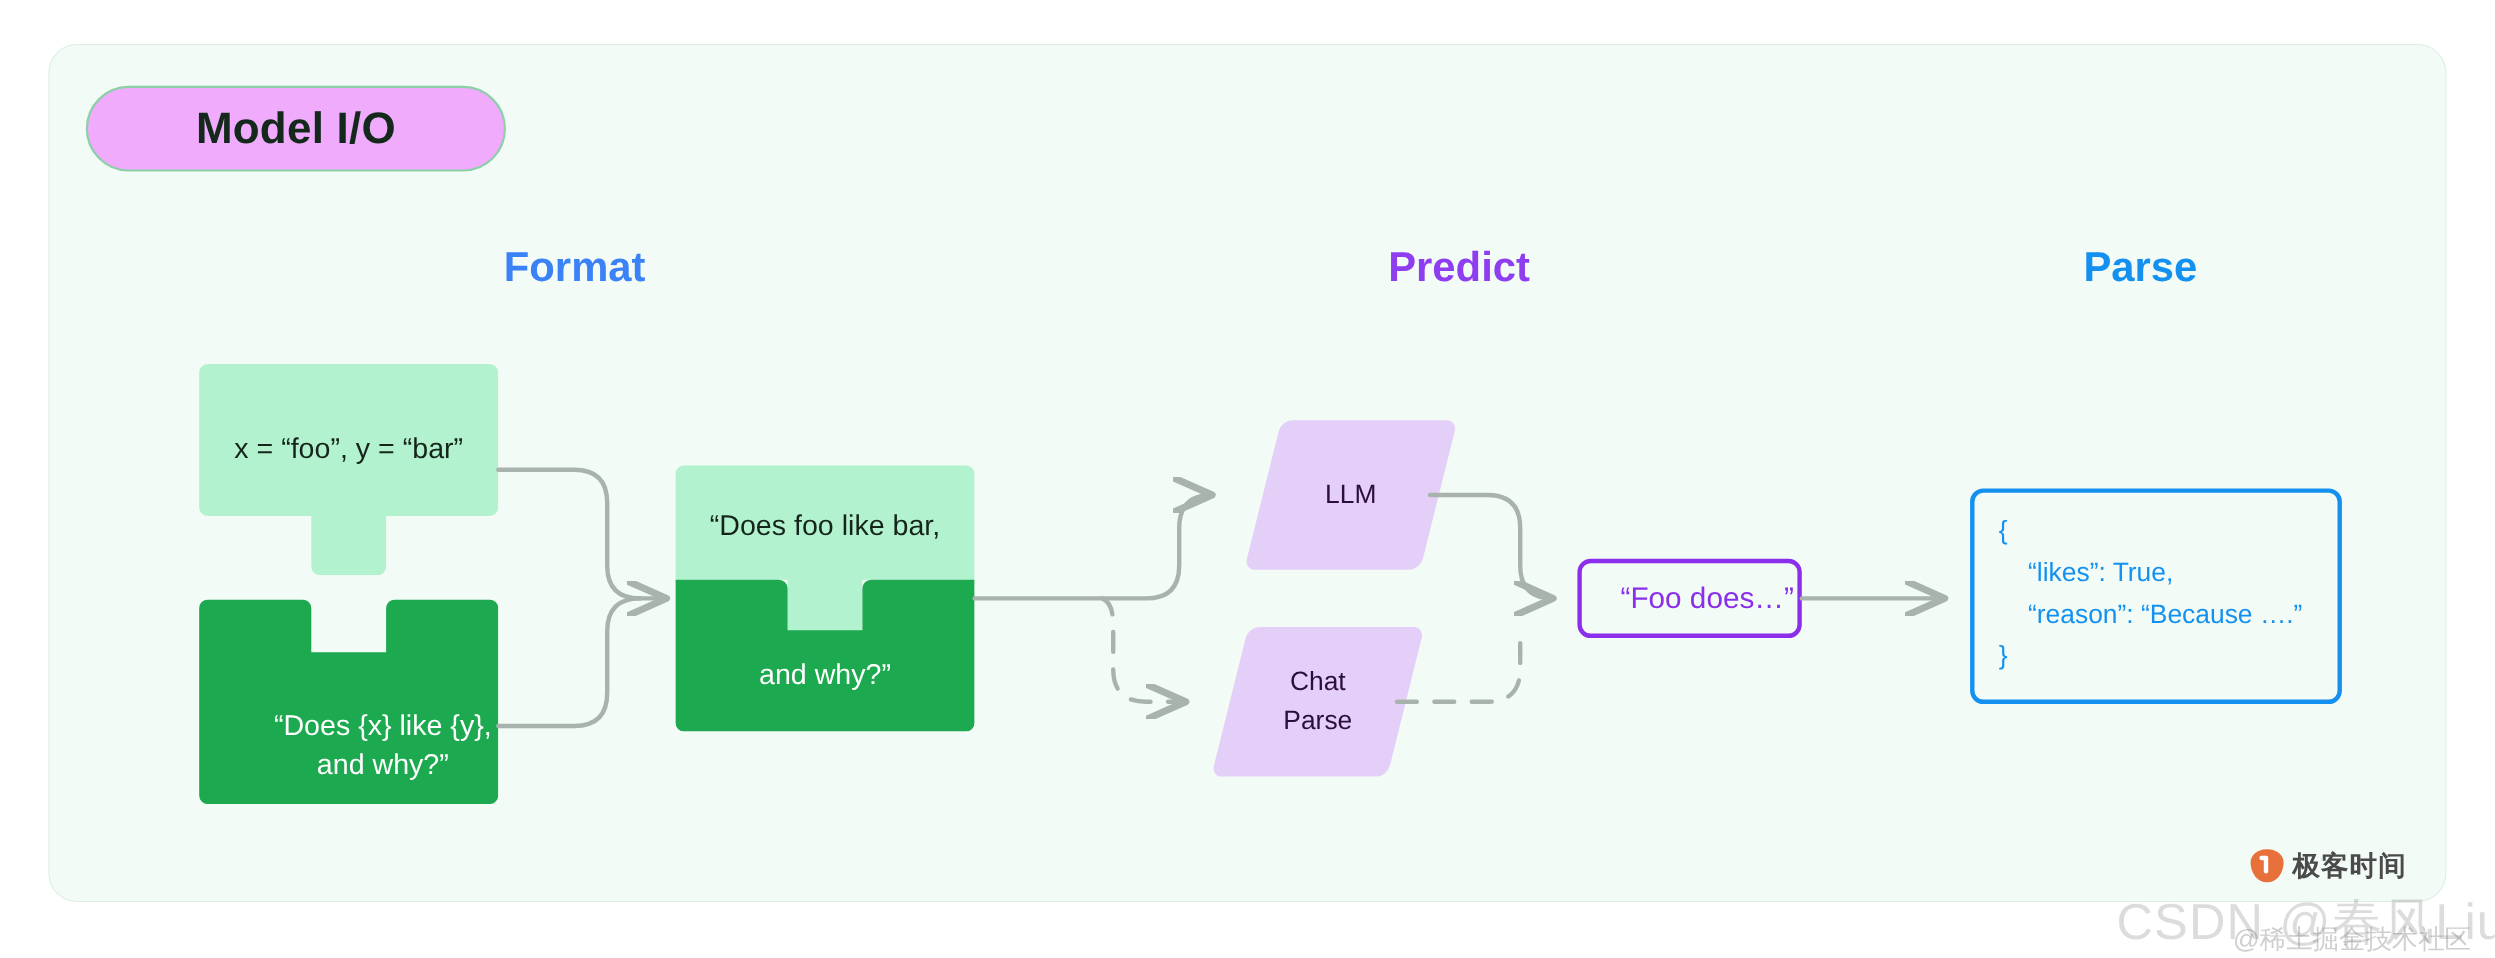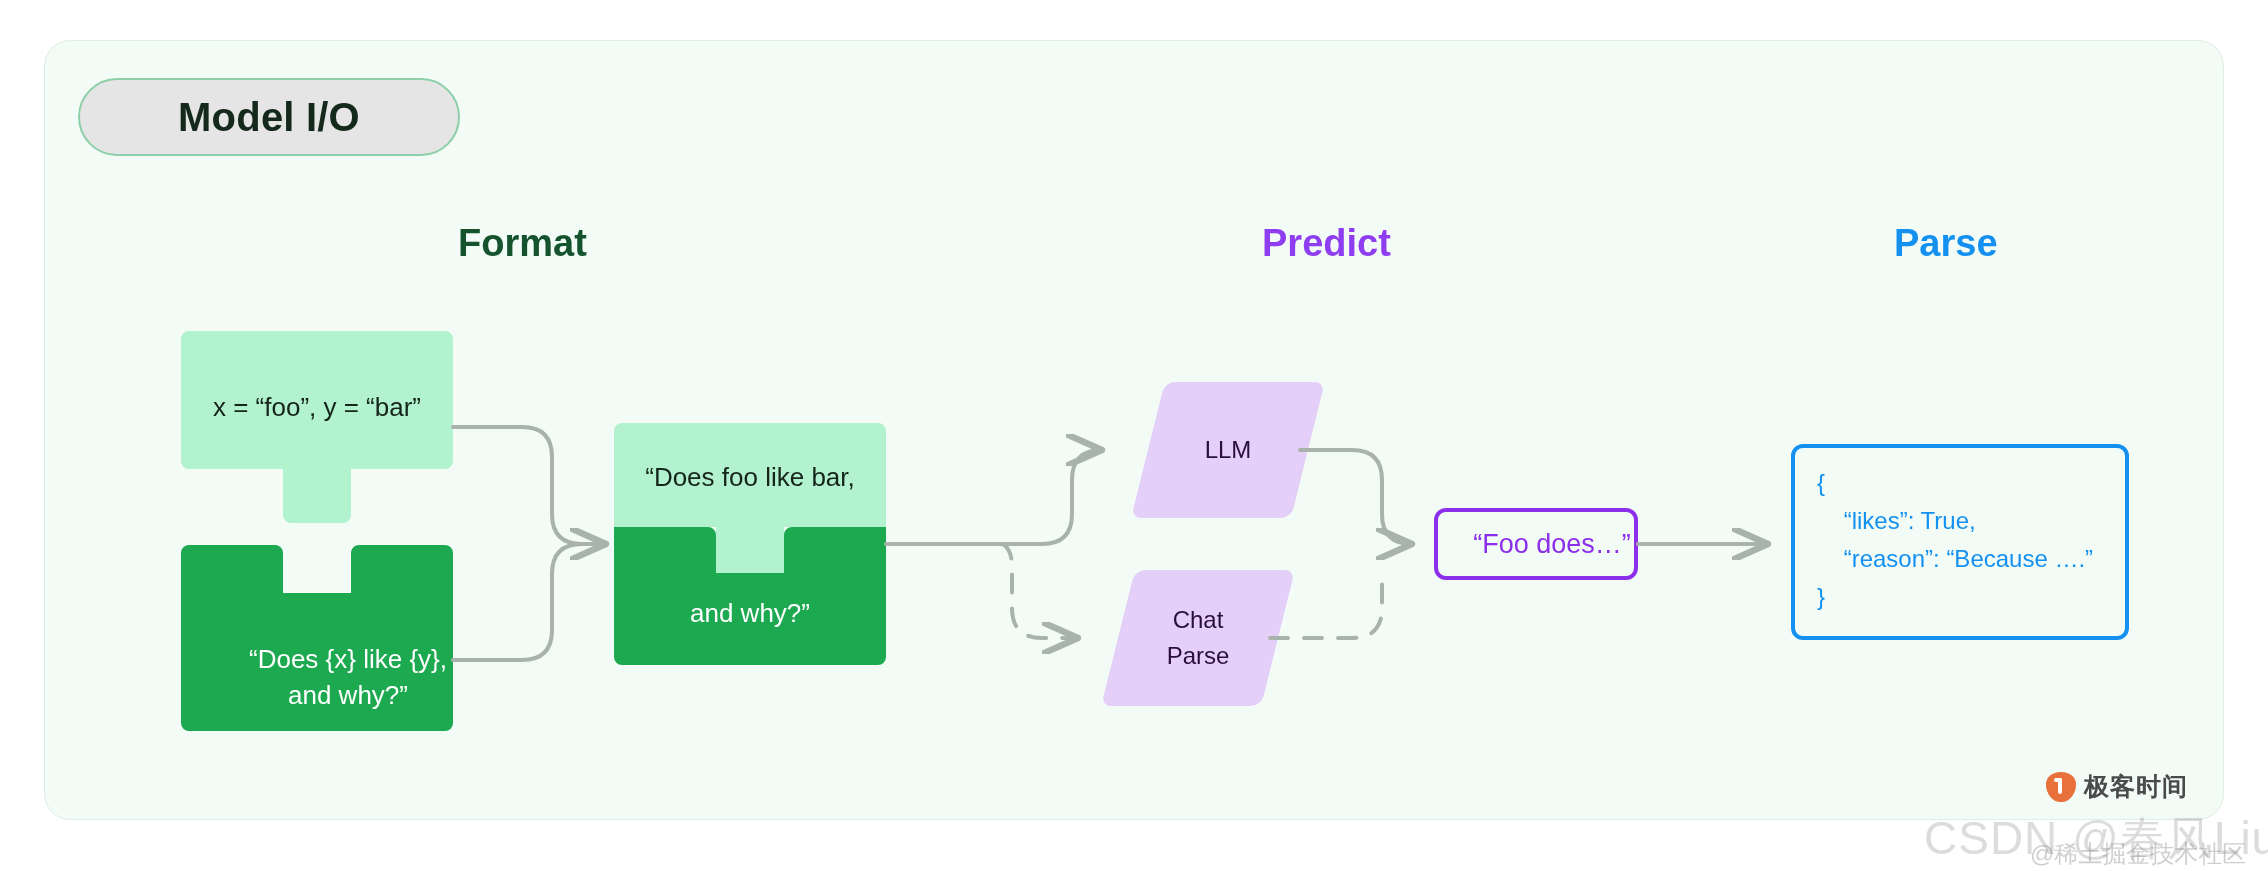--- a/index.html
+++ b/index.html
@@ -31,21 +31,21 @@
     box-sizing: border-box;
   }
 
   
   #badge {
     position: absolute;
     left: 78px;
     top: 78px;
     width: 382px;
     height: 78px;
-    background: #e5e5e5;
+    background: #f0abfc;
     border: 2px solid #8CCFA8;
     border-radius: 39px;
     display: flex;
     align-items: center;
     justify-content: center;
     box-sizing: border-box;
   }
   #badge .txt {
     font-size: 40px;
     font-weight: bold;
@@ -53,21 +53,21 @@
     letter-spacing: 0.2px;
   }
 
   
   .heading {
     position: absolute;
     font-size: 38px;
     font-weight: bold;
     white-space: nowrap;
   }
-  #head-format  { left: 458px;  top: 222px; color: #14532d; }
+  #head-format  { left: 458px;  top: 222px; color: #3b82f6; }
   #head-predict { left: 1262px; top: 222px; color: #8E3EF0; }
   #head-parse   { left: 1894px; top: 222px; color: #1491F0; }
 
   
   .puzzle-wrap { position: absolute; }
   .piece-text {
     position: absolute;
     left: 0;
     width: 100%;
     text-align: center;

